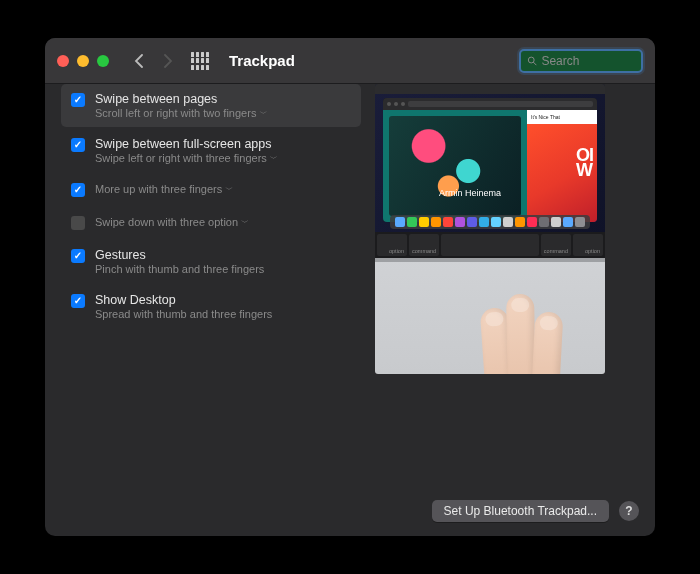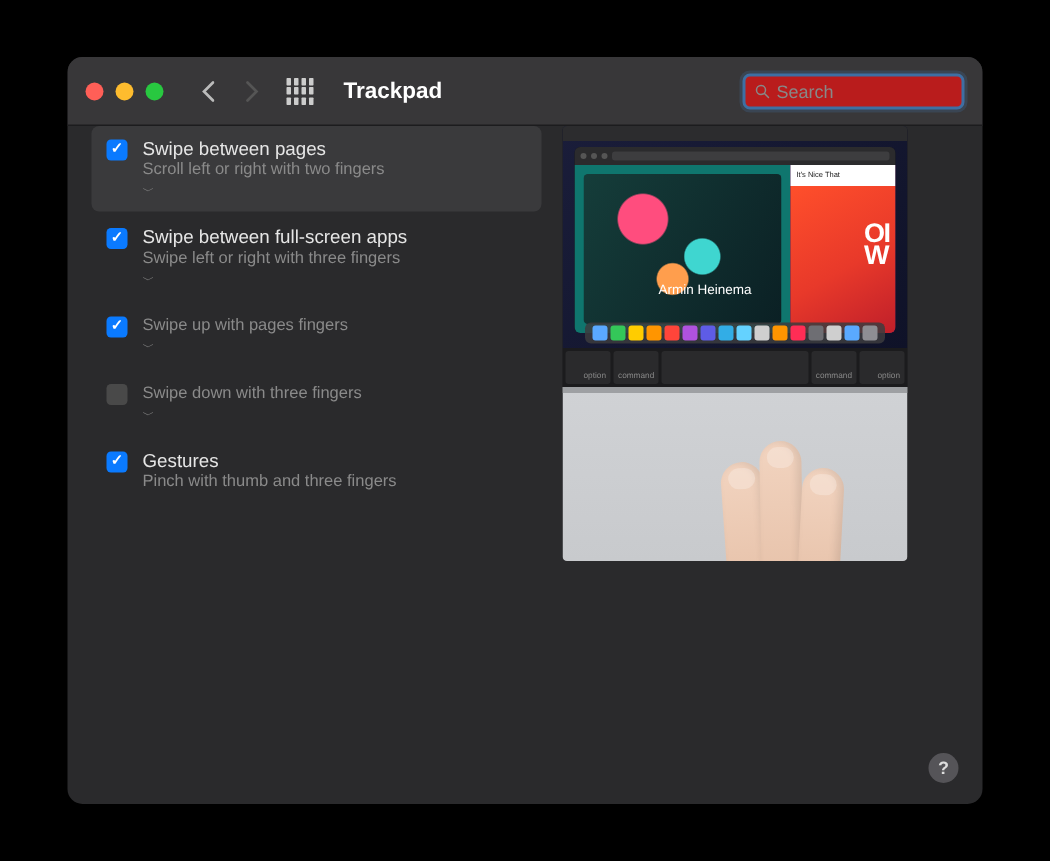--- a/index.html
+++ b/index.html
@@ -50,22 +50,22 @@
     gap: 1.5px;
     margin: 0 6px 0 4px;
   }
   .grid-icon span { background: #ccc; border-radius: 0.5px; }
   .title {
     color: #fff; font-weight: 600; font-size: 15px;
     margin-left: 6px;
   }
   .spacer { flex: 1; }
   .search {
-    width: 148px; height: 24px;
-    background: #b91c1c;
+    width: 124px; height: 24px;
+    background: #14532d;
     border: 2px solid #3e6fa3;
     border-radius: 5px;
     display: flex; align-items: center;
     padding: 0 6px; gap: 4px;
     box-shadow: 0 0 0 2px rgba(62,111,163,0.25);
   }
   .search svg { width: 12px; height: 12px; fill: #888; }
   .search input {
     background: none; border: none; outline: none;
     color: #ccc; font-size: 12px; width: 100%;
@@ -119,21 +119,21 @@
     flex-shrink: 0;
     display: flex; align-items: center; justify-content: center;
     font-size: 10px; color: #fff;
   }
   .chk.on { background: #0a7aff; }
   .chk.off { background: #494949; }
   .chk.on::after { content: "✓"; font-weight: bold; line-height: 1; }
   .opt-text { display: flex; flex-direction: column; }
   .opt-title { color: #e6e6e6; font-size: 12.5px; }
   .opt-title.dim { color: #7a7a7a; }
-  .opt-sub { color: #8a8a8a; font-size: 11px; margin-top: 1px; display: flex; gap: 3px; flex-direction: column; }
+  .opt-sub { color: #8a8a8a; font-size: 11px; margin-top: 1px; display: flex; align-items: center; gap: 3px; }
   .caret { font-size: 8px; color: #7c7c7c; }
   .preview-col {
     flex: 1;
     display: flex; flex-direction: column;
   }
   .preview {
     width: 230px; height: 290px;
     background: #1e1e20;
     border-radius: 3px;
     overflow: hidden;
@@ -297,44 +297,51 @@
             <span class="caret">﹀</span>
           </div>
         </div>
       </div>
 
 
       <div class="opt">
         <div class="chk on"></div>
         <div class="opt-text">
           <div class="opt-sub">
-            <span>Swipe up with pages fingers</span>
+            <span>More up with three fingers</span>
             <span class="caret">﹀</span>
           </div>
         </div>
       </div>
 
       <div class="opt">
         <div class="chk off"></div>
         <div class="opt-text">
           <div class="opt-sub">
-            <span>Swipe down with three fingers</span>
+            <span>Swipe down with three option</span>
             <span class="caret">﹀</span>
           </div>
         </div>
       </div>
 
       <div class="opt">
         <div class="chk on"></div>
         <div class="opt-text">
           <div class="opt-title">Gestures</div>
           <div class="opt-sub">Pinch with thumb and three fingers</div>
         </div>
       </div>
 
+      <div class="opt">
+        <div class="chk on"></div>
+        <div class="opt-text">
+          <div class="opt-title">Show Desktop</div>
+          <div class="opt-sub">Spread with thumb and three fingers</div>
+        </div>
+      </div>
 
     </div>
 
     <div class="preview-col">
       <div class="preview">
         <div class="screen">
           <div class="menubar"></div>
           <div class="browser">
             <div class="browser-bar">
               <div style="width:4px;height:4px;border-radius:50%;background:#555"></div>
@@ -393,15 +400,16 @@
             <div class="finger f3">
                 <div class="nail"></div>
               </div>
           </div>
         </div>
       </div>
     </div>
   </div>
 
   <div class="footer">
+    <button class="btn-bt">Set Up Bluetooth Trackpad...</button>
     <div class="help">?</div>
   </div>
 </div>
 
 </body></html>

